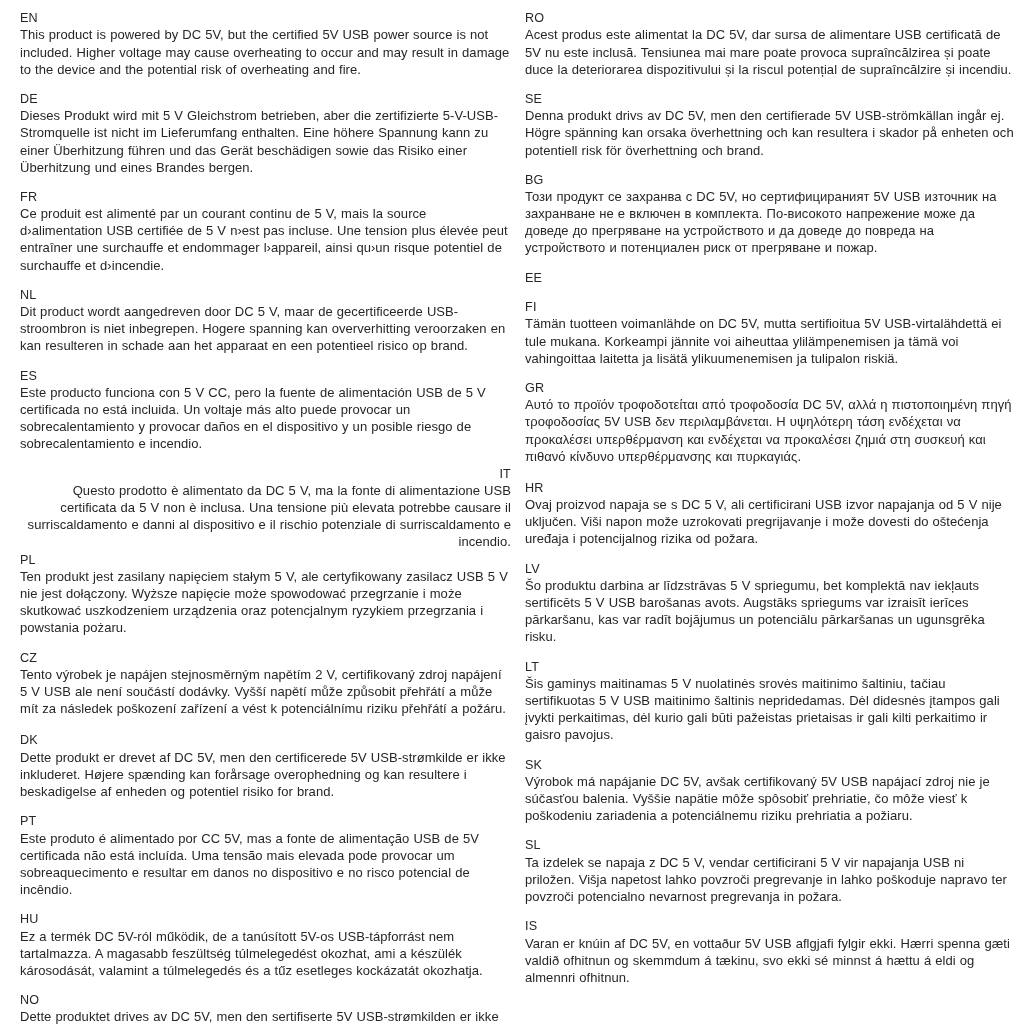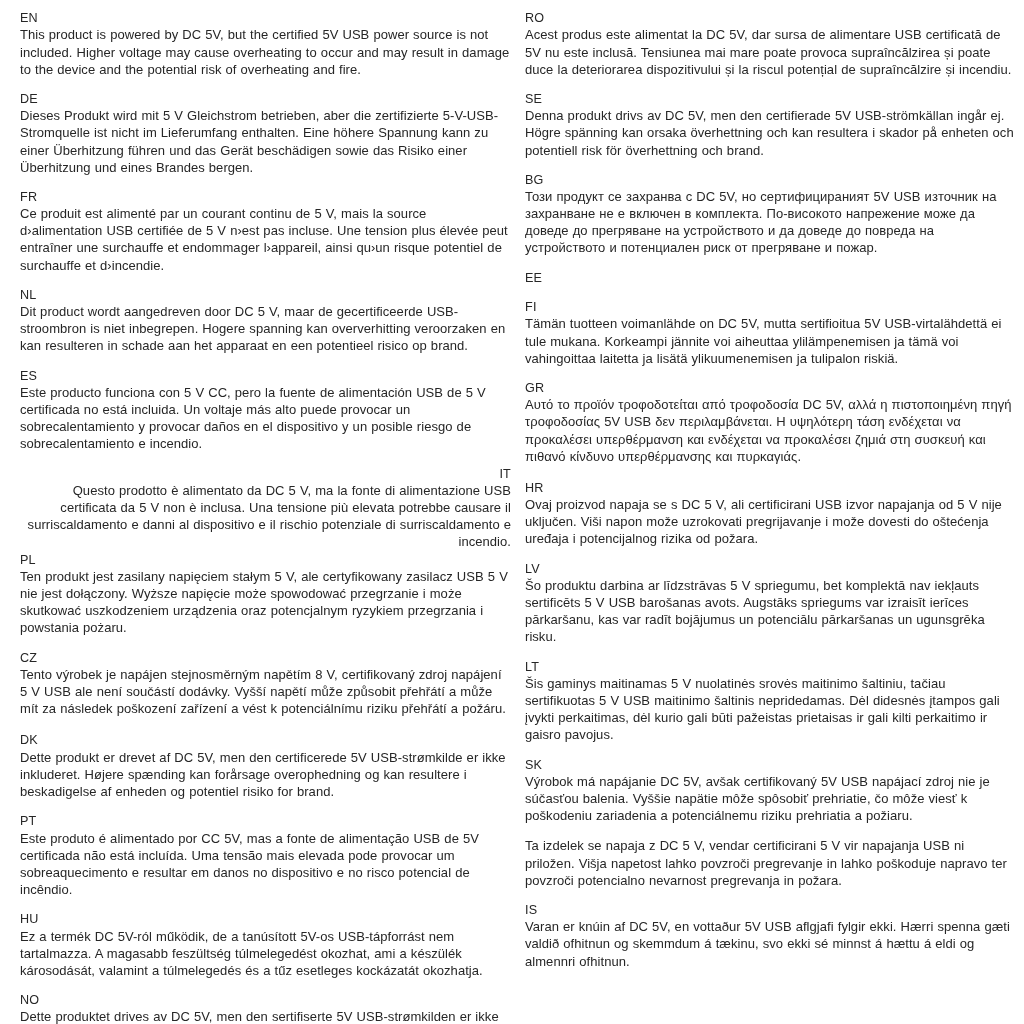--- a/index.html
+++ b/index.html
@@ -71,21 +71,21 @@
       <div class="section" data-code="IT">
         <div class="lang-code">IT</div>
         <div class="lang-text">Questo prodotto è alimentato da DC 5 V, ma la fonte di alimentazione USB certificata da 5 V non è inclusa. Una tensione più elevata potrebbe causare il surriscaldamento e danni al dispositivo e il rischio potenziale di surriscaldamento e incendio.</div>
       </div>
       <div class="section" data-code="PL">
         <div class="lang-code">PL</div>
         <div class="lang-text">Ten produkt jest zasilany napięciem stałym 5 V, ale certyfikowany zasilacz USB 5 V nie jest dołączony. Wyższe napięcie może spowodować przegrzanie i może skutkować uszkodzeniem urządzenia oraz potencjalnym ryzykiem przegrzania i powstania pożaru.</div>
       </div>
       <div class="section" data-code="CZ">
         <div class="lang-code">CZ</div>
-        <div class="lang-text">Tento výrobek je napájen stejnosměrným napětím 8 V, certifikovaný zdroj napájení 5 V USB ale není součástí dodávky. Vyšší napětí může způsobit přehřátí a může mít za následek poškození zařízení a vést k potenciálnímu riziku přehřátí a požáru.</div>
+        <div class="lang-text">Tento výrobek je napájen stejnosměrným napětím 2 V, certifikovaný zdroj napájení 5 V USB ale není součástí dodávky. Vyšší napětí může způsobit přehřátí a může mít za následek poškození zařízení a vést k potenciálnímu riziku přehřátí a požáru.</div>
       </div>
       <div class="section" data-code="DK">
         <div class="lang-code">DK</div>
         <div class="lang-text">Dette produkt er drevet af DC 5V, men den certificerede 5V USB-strømkilde er ikke inkluderet. Højere spænding kan forårsage overophedning og kan resultere i beskadigelse af enheden og potentiel risiko for brand.</div>
       </div>
       <div class="section" data-code="PT">
         <div class="lang-code">PT</div>
         <div class="lang-text">Este produto é alimentado por CC 5V, mas a fonte de alimentação USB de 5V certificada não está incluída. Uma tensão mais elevada pode provocar um sobreaquecimento e resultar em danos no dispositivo e no risco potencial de incêndio.</div>
       </div>
       <div class="section" data-code="HU">
@@ -131,20 +131,21 @@
       </div>
       <div class="section" data-code="LT">
         <div class="lang-code">LT</div>
         <div class="lang-text">Šis gaminys maitinamas 5 V nuolatinės srovės maitinimo šaltiniu, tačiau sertifikuotas 5 V USB maitinimo šaltinis nepridedamas. Dėl didesnės įtampos gali įvykti perkaitimas, dėl kurio gali būti pažeistas prietaisas ir gali kilti perkaitimo ir gaisro pavojus.</div>
       </div>
       <div class="section" data-code="SK">
         <div class="lang-code">SK</div>
         <div class="lang-text">Výrobok má napájanie DC 5V, avšak certifikovaný 5V USB napájací zdroj nie je súčasťou balenia. Vyššie napätie môže spôsobiť prehriatie, čo môže viesť k poškodeniu zariadenia a potenciálnemu riziku prehriatia a požiaru.</div>
       </div>
       <div class="section" data-code="SL">
+        <div class="lang-code">SL</div>
         <div class="lang-text">Ta izdelek se napaja z DC 5 V, vendar certificirani 5 V vir napajanja USB ni priložen. Višja napetost lahko povzroči pregrevanje in lahko poškoduje napravo ter povzroči potencialno nevarnost pregrevanja in požara.</div>
       </div>
       <div class="section" data-code="IS">
         <div class="lang-code">IS</div>
         <div class="lang-text">Varan er knúin af DC 5V, en vottaður 5V USB aflgjafi fylgir ekki. Hærri spenna gæti valdið ofhitnun og skemmdum á tækinu, svo ekki sé minnst á hættu á eldi og almennri ofhitnun.</div>
       </div>
     </div>
 </div>
 
 </body></html>

